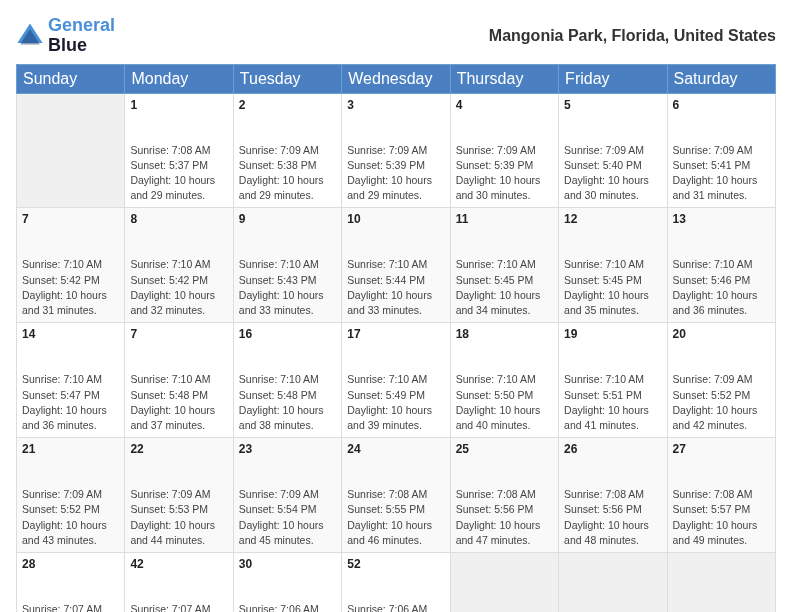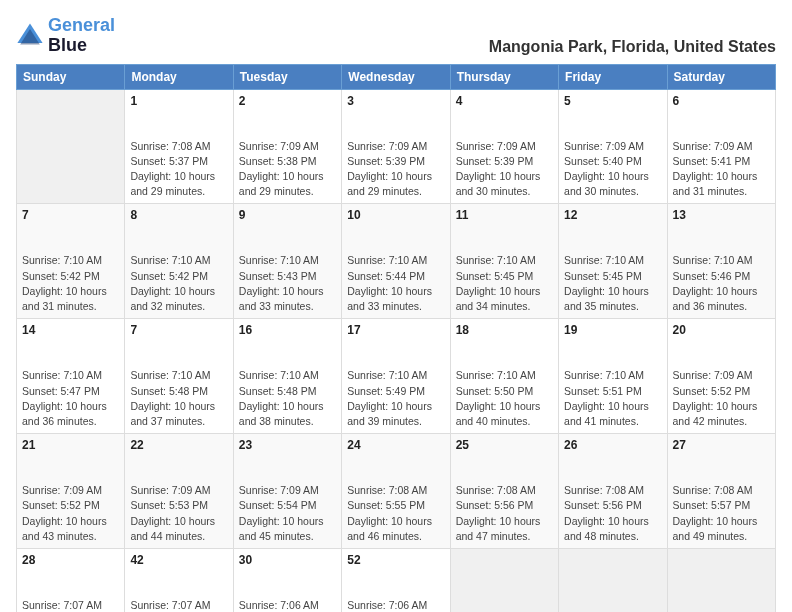--- a/index.html
+++ b/index.html
@@ -6,21 +6,21 @@
     body {
       font-family: Arial, sans-serif;
       background: #fff;
       width: 792px;
       min-height: 612px;
       padding: 16px;
     }
     .header {
       display: flex;
       justify-content: space-between;
-      align-items: flex-end;
+      align-items: center;
       margin-bottom: 8px;
     }
     .logo {
       display: flex;
       align-items: center;
       gap: 4px;
     }
     .logo-text {
       font-size: 18px;
       font-weight: bold;
@@ -51,22 +51,22 @@
     .calendar {
       width: 100%;
       border-collapse: collapse;
       font-size: 11px;
     }
     .calendar th {
       background-color: #4a7fc1;
       color: #fff;
       text-align: left;
       padding: 5px 6px;
-      font-size: 12px;
-      font-weight: bold;
+      font-size: 16px;
+      font-weight: normal;
       border: 1px solid #6a9fd4;
     }
     .calendar td {
       border: 1px solid #ddd;
       vertical-align: top;
       padding: 4px 5px;
       width: 107px;
       height: 88px;
       background: #fff;
     }

